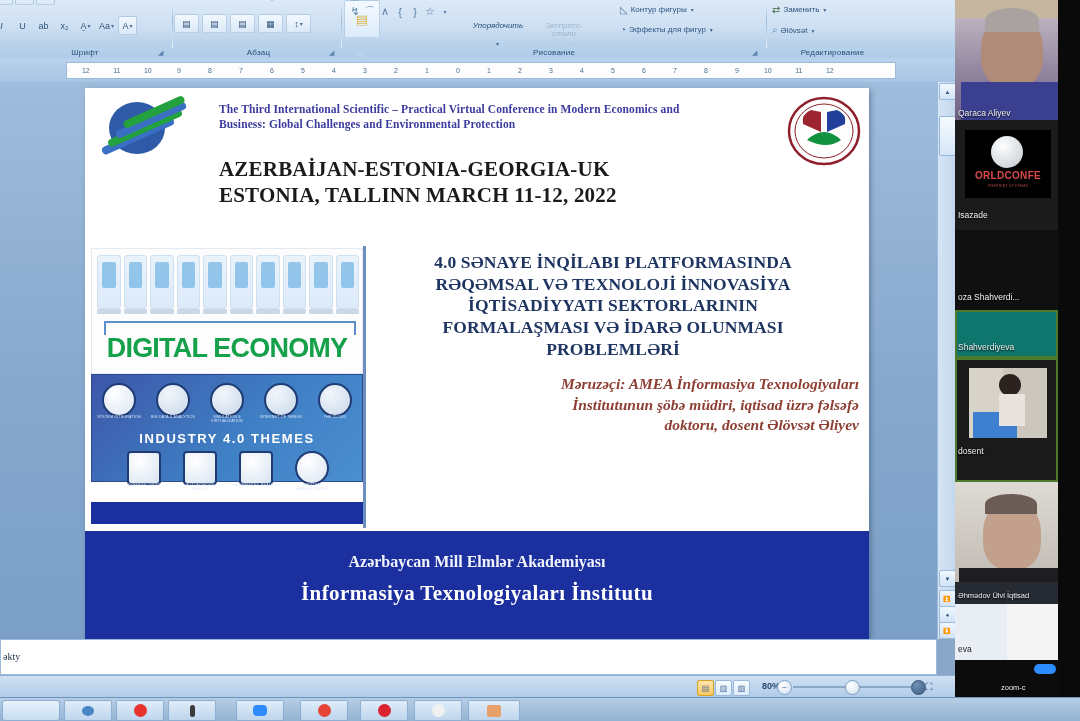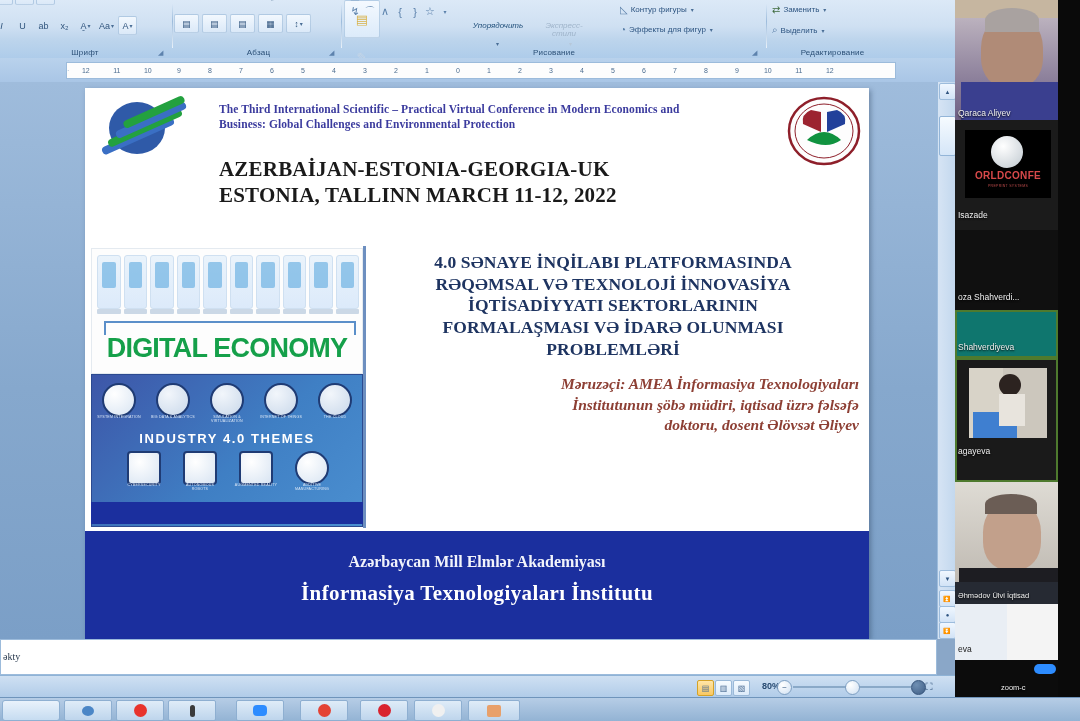--- a/index.html
+++ b/index.html
@@ -82,21 +82,21 @@
     border:1px solid #cfe0f1;position:relative;overflow:hidden;}
   .ico:after{content:"";position:absolute;left:4px;top:6px;right:4px;height:26px;
     background:#4fa3dc;opacity:.55;border-radius:2px;}
   .icolbl{position:absolute;left:5px;top:60px;width:262px;height:8px;display:flex;gap:3px;}
   .icolbl span{flex:1;height:5px;background:#cbd8e6;border-radius:1px;}
   .connector{position:absolute;left:12px;top:72px;width:248px;height:12px;
     border-top:2px solid #5b8fc9;border-left:2px solid #5b8fc9;border-right:2px solid #5b8fc9;}
   .detitle{position:absolute;left:0;top:84px;width:100%;text-align:center;
     font-family:"Liberation Sans",sans-serif;font-weight:bold;font-size:27px;
     color:#15a04a;letter-spacing:-.8px;}
-  .info-bot{position:absolute;left:0;top:126px;width:100%;height:153px;
+  .info-bot{position:absolute;left:0;top:126px;width:100%;height:108px;
     background:linear-gradient(135deg,#3d56a8 0%,#3f7fc4 55%,#4b8fd0 100%);
     border:1px solid #2c4a90;box-sizing:border-box;}
   .circrow{position:absolute;display:flex;justify-content:space-around;width:100%;}
   .circ{width:30px;height:30px;border-radius:50%;
     background:radial-gradient(circle at 35% 30%,#ffffff,#d8e4f2);
     border:2px solid #1f3b74;position:relative;}
   .circ.dark{background:radial-gradient(circle at 35% 30%,#f2f6fb,#c9d8ea);}
   .circlbl{position:absolute;width:100%;display:flex;justify-content:space-around;}
   .circlbl span{width:44px;height:8px;display:block;text-align:center;
     font-size:3.6px;color:#dbe7f6;line-height:1.1;letter-spacing:.2px;}
@@ -275,21 +275,21 @@
   <div class="rsep" style="left:766px;"></div>
 
   <div class="rgroup" style="left:770px;width:125px;">
     <div class="lblrow" style="left:2px;top:4px;">
       <span style="font-size:10px;color:#3f6b3f;">⇄</span>
       <span>Заменить</span>
       <span class="dd">▾</span>
     </div>
     <div class="lblrow" style="left:2px;top:24px;">
       <span style="font-size:10px;color:#5a7fa8;">⌕</span>
-      <span>Выделить</span>
+      <span>Əlövsət</span>
       <span class="dd">▾</span>
     </div>
     <div class="glabel">Редактирование</div>
   </div>
 </div>
 
 <div id="rulerband" class="abs">
   <div id="ruler">
     <span class="rdots">·</span>
     <span class="rtick">12</span>
@@ -485,21 +485,21 @@
     <div class="zname" style="bottom:6px;">Shahverdiyeva</div>
   </div>
 
   <div class="ztile zsel" style="top:358px;height:124px;background:#1a1a1a;">
     <div style="position:absolute;left:14px;top:10px;width:78px;height:70px;background:#ccc7bd;">
       <div style="position:absolute;left:0;top:0;width:34px;height:70px;background:#d8d3c8;"></div>
       <div style="position:absolute;left:4px;top:44px;width:44px;height:26px;background:#3f7fd0;"></div>
       <div style="position:absolute;left:30px;top:6px;width:22px;height:22px;border-radius:50%;background:#2c2320;"></div>
       <div style="position:absolute;left:30px;top:26px;width:26px;height:32px;background:#e8e4dd;"></div>
     </div>
-    <div class="zname" style="bottom:26px;">agayeva</div>
+    <div class="zname" style="bottom:26px;">dosent</div>
   </div>
 
   <div class="ztile" style="top:482px;height:122px;background:linear-gradient(180deg,#dedbd4,#b9b3ab);">
     <div class="face" style="left:28px;top:18px;width:58px;height:70px;background:#c2a08b;"></div>
     <div style="position:absolute;left:30px;top:12px;width:52px;height:20px;border-radius:50% 50% 0 0;background:#6b5d55;"></div>
     <div style="position:absolute;left:4px;top:86px;width:108px;height:20px;background:#1d1d22;"></div>
     <div style="position:absolute;left:0;top:100px;width:115px;height:22px;background:#262a33;"></div>
     <div class="zname" style="bottom:4px;font-size:7.5px;">Əhmədov Ülvi İqtisad</div>
   </div>
 

